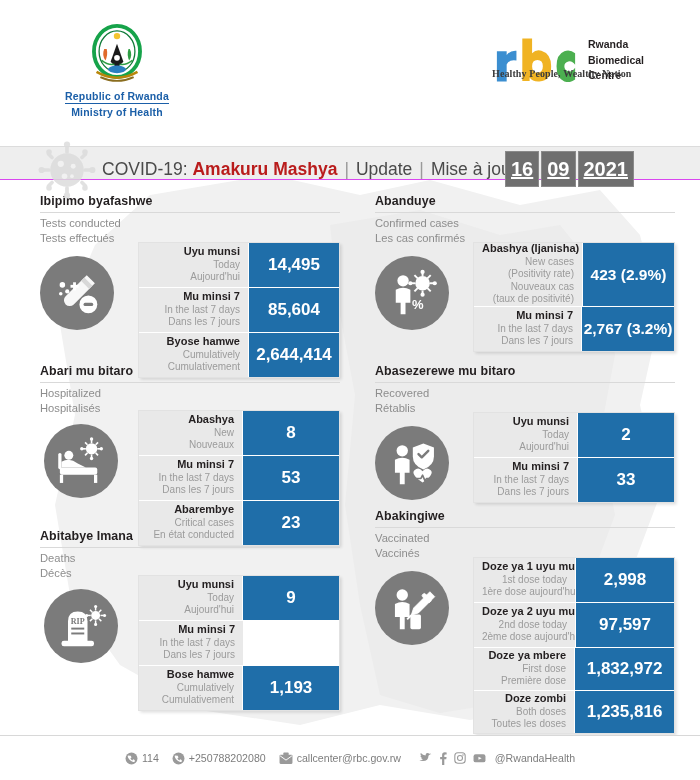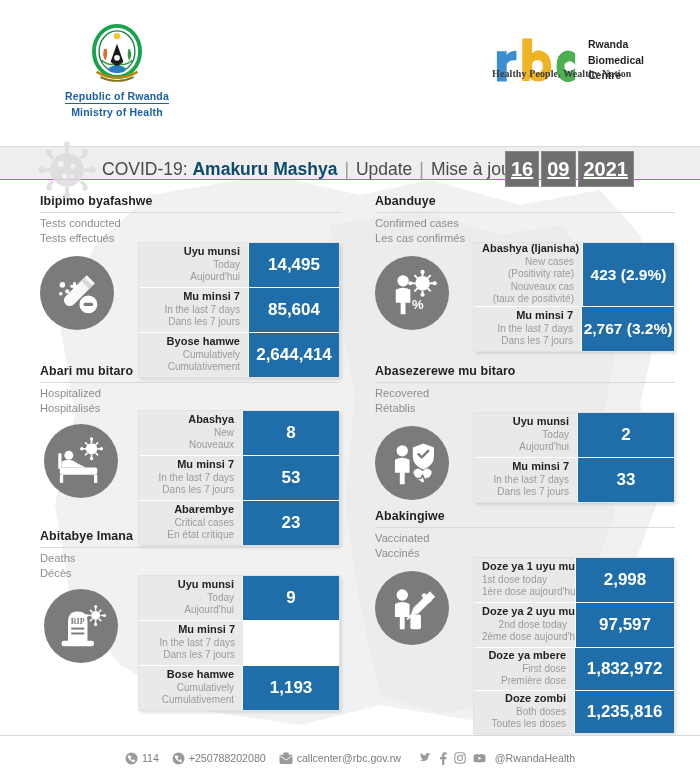--- a/index.html
+++ b/index.html
@@ -74,21 +74,21 @@
   }
   .banner-virus {
     position: absolute; left: 36px; top: -8px;
     width: 62px; height: 62px; opacity: .85;
   }
   .banner-text {
     position: absolute; left: 102px; top: 0; height: 45px;
     display: flex; align-items: center;
     font-size: 17.5px; color: #4a4a4a; white-space: nowrap;
   }
-  .banner-text .bold { font-weight: bold; color: #0c4a6e; }
+  .banner-text .bold { font-weight: bold; color: #b91c1c; }
   .banner-text .sep { color: #9a9a9a; margin: 0 7px; }
   .date-boxes {
     position: absolute; top: 4px; left: 505px;
     display: flex; gap: 2px; height: 36px;
   }
   .date-box {
     background: #6f6f6f; color: #ffffff;
     font-size: 20px; font-weight: bold;
     display: flex; align-items: center; justify-content: center;
     padding: 0 5px; min-width: 32px;
@@ -416,21 +416,21 @@
             <div class="lbl-ki">Mu minsi 7</div>
             <div class="lbl-en">In the last 7 days</div>
             <div class="lbl-fr">Dans les 7 jours</div>
           </div>
           <div class="stat-value v-lg" style="width:98px;">53</div>
         </div>
         <div class="stat-row">
           <div class="stat-label" style="width:104px; height:44px;">
             <div class="lbl-ki">Abarembye</div>
             <div class="lbl-en">Critical cases</div>
-            <div class="lbl-fr">En état critique</div>
+            <div class="lbl-fr">En état conducted</div>
           </div>
           <div class="stat-value v-lg" style="width:98px;">23</div>
         </div>
       </div>
     </div>
 
     <div class="block" style="left:375px; top:198px; width:300px;">
       <div class="block-head">
         <div class="title-ki">Abasezerewe mu bitaro</div>
         <div class="title-rule"></div>
@@ -553,21 +553,21 @@
             <path d="M54 12 l6 6 -20 20 -9 3 3-9 z" stroke-width="1"></path>
             <rect x="44" y="17" width="13" height="5" rx="2" transform="rotate(45 50 19)"></rect>
             <path d="M31 41 l-5 5" stroke-width="2.4"></path>
           </g>
         </svg>
       </div>
       <div class="stat-table" style="left:98px; top:48px; width:202px;">
         <div class="stat-row">
           <div class="stat-label left-align" style="width:101px; height:44px;">
             <div class="lbl-ki">Doze ya 1 uyu munsi</div>
-            <div class="lbl-en" style="text-align:left">1st dose today</div>
+            <div class="lbl-en" style="text-align:right">1st dose today</div>
             <div class="lbl-fr" style="text-align:right">1ère dose  aujourd'hui</div>
           </div>
           <div class="stat-value v-lg" style="width:101px;">2,998</div>
         </div>
         <div class="stat-row">
           <div class="stat-label left-align" style="width:101px; height:44px;">
             <div class="lbl-ki">Doze ya 2 uyu munsi</div>
             <div class="lbl-en" style="text-align:right">2nd dose today</div>
             <div class="lbl-fr" style="text-align:right">2ème dose  aujourd'hui</div>
           </div>

